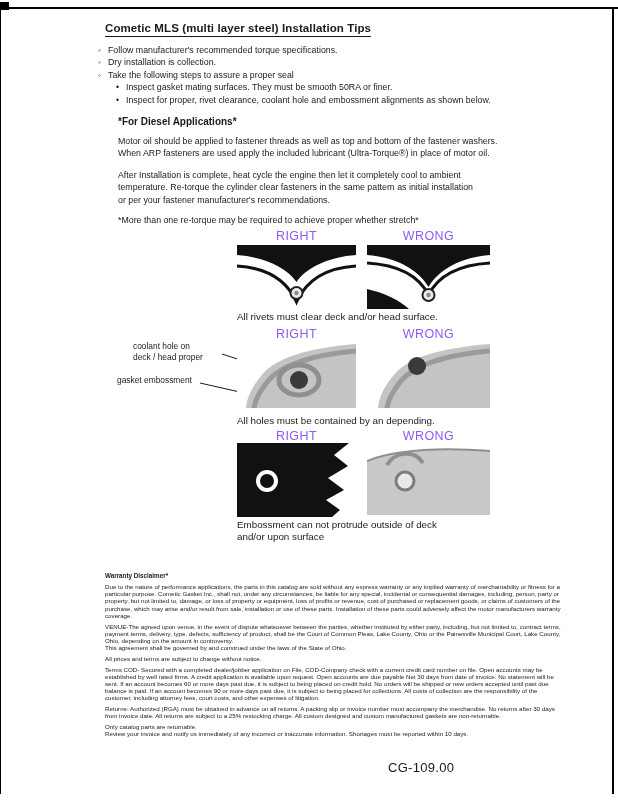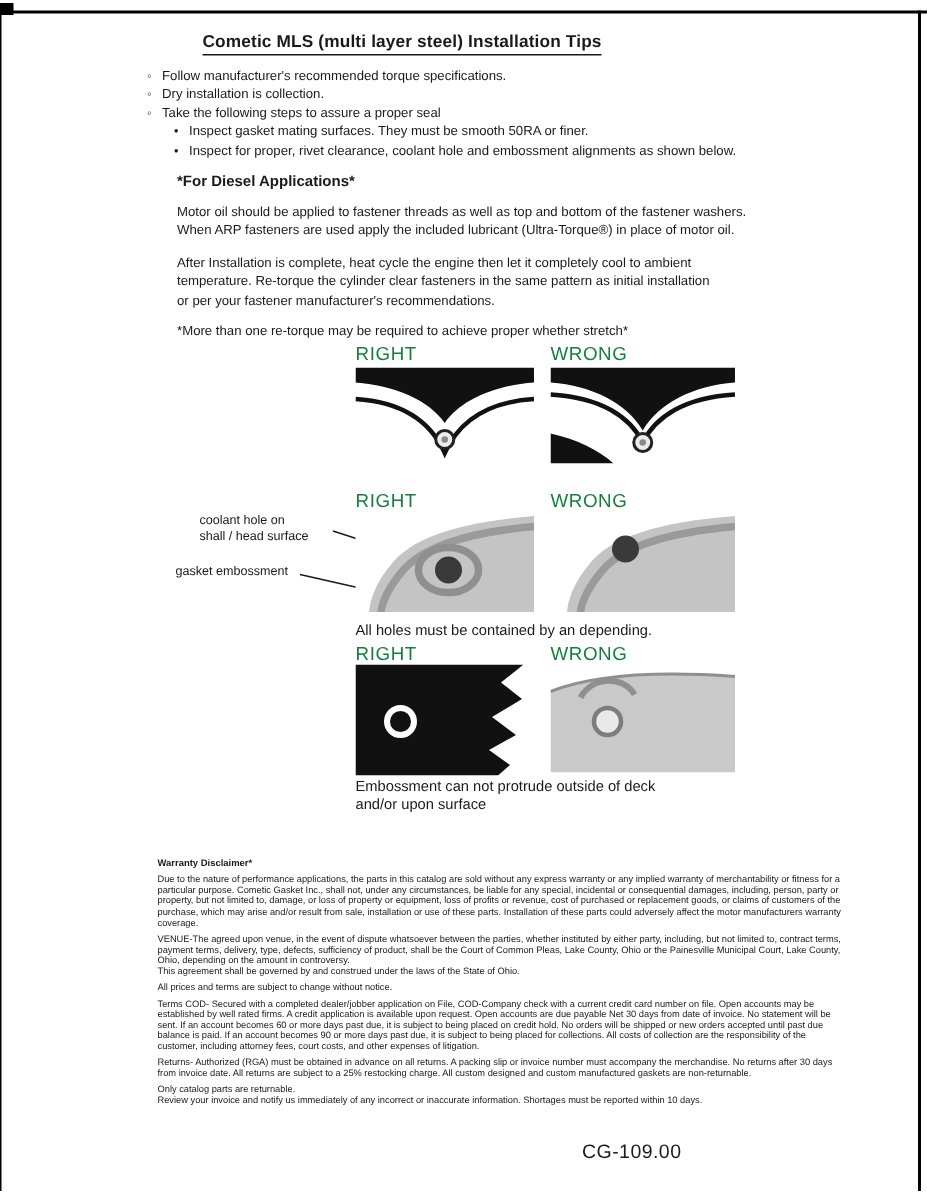--- a/index.html
+++ b/index.html
@@ -9,36 +9,36 @@
   .abs { position:absolute; }
 
   
   .border-top   { left:0; top:7px; width:618px; height:2px; background:#000; }
   .corner-mark  { left:0; top:2px; width:9px; height:8px; background:#000; }
   .border-left  { left:0; top:7px; width:1px; height:787px; background:#000; }
   .border-right { left:612px; top:7px; width:2px; height:787px; background:#000; }
 
   
   .title { left:105px; top:22px; font-size:11.5px; font-weight:bold;
-           border-bottom:1.2px solid #1a1a1a; padding-bottom:2px; letter-spacing:.1px;margin-left:30px; }
+           border-bottom:1.2px solid #1a1a1a; padding-bottom:2px; letter-spacing:.1px; }
 
   
   .tips-block { left:96px; top:44px; width:440px; }
   .b-row { display:flex; gap:5px; font-size:8.8px; line-height:12.4px; }
   .b-row.sub { margin-left:18px; }
   .marker { width:7px; text-align:center; flex:0 0 auto; font-size:8.5px; }
 
   
   .diesel-block { left:118px; top:116px; width:410px; }
   .diesel-h { font-size:10px; font-weight:bold; margin-bottom:8px; }
   .para { font-size:8.8px; line-height:12.4px; white-space:pre-line; margin-bottom:9px; }
   .note { font-size:8.8px; }
 
   
-  .dg-header { font-size:12.5px; letter-spacing:.4px; text-align:left; color:#15803d; }
+  .dg-header { font-size:12.5px; letter-spacing:.4px; text-align:center; color:#8b5cf6; }
   .hL { left:237px; width:119px; } .hR { left:367px; width:123px; }
   .imgbox { background:#fff; }
   .imgbox svg { display:block; width:100%; height:100%; }
   .cap { left:237px; font-size:9.8px; line-height:12px; white-space:pre-line; }
 
   .coolant-label { left:133px; top:341px; width:95px; font-size:8.4px; line-height:10.5px; white-space:pre-line; }
   .emboss-label  { left:117px; top:375px; font-size:8.4px; }
   .pointer-svg { left:120px; top:338px; width:200px; height:70px; pointer-events:none; }
 
   
@@ -106,26 +106,27 @@
   </div>
   <div class="abs imgbox" style="left:367px; top:245px; width:123px; height:64px;">
     <svg viewBox="0 0 123 64">
       <path d="M0,0 H123 V10 C95,12 72,24 61.5,42 C51,24 28,12 0,10 Z" fill="#111"></path>
       <path d="M0,18 C34,20 53,33 61.5,50 C70,33 89,20 123,18" fill="none" stroke="#111" stroke-width="3"></path>
       <circle cx="61.5" cy="50" r="6" fill="#ececec" stroke="#222" stroke-width="2"></circle>
       <circle cx="61.5" cy="50" r="2.2" fill="#8a8a8a"></circle>
       <path d="M0,44 C18,48 32,55 42,64 H0 Z" fill="#111"></path>
     </svg>
   </div>
+  <div class="abs cap" style="top:311px;">All rivets must clear deck and/or head surface.</div>
 
   <div class="abs dg-header hL" style="top:327px;">RIGHT</div>
   <div class="abs dg-header hR" style="top:327px;">WRONG</div>
 
   <div class="abs coolant-label">coolant hole on
-shall / head surface</div>
+deck / head proper</div>
   <div class="abs emboss-label">gasket embossment</div>
   <svg class="abs pointer-svg">
     <line x1="102" y1="16" x2="170" y2="38" stroke="#1a1a1a" stroke-width="1"></line>
     <line x1="80" y1="45" x2="133" y2="57" stroke="#1a1a1a" stroke-width="1"></line>
   </svg>
 
   <div class="abs imgbox" style="left:237px; top:342px; width:119px; height:66px;">
     <svg viewBox="0 0 119 66">
       <path d="M119,2 C70,6 38,16 24,34 C14,46 10,56 9,66 H119 Z" fill="#c4c4c4"></path>
       <path d="M119,9 C75,13 45,22 31,39 C22,50 18,58 17,66" fill="none" stroke="#9a9a9a" stroke-width="5"></path>

